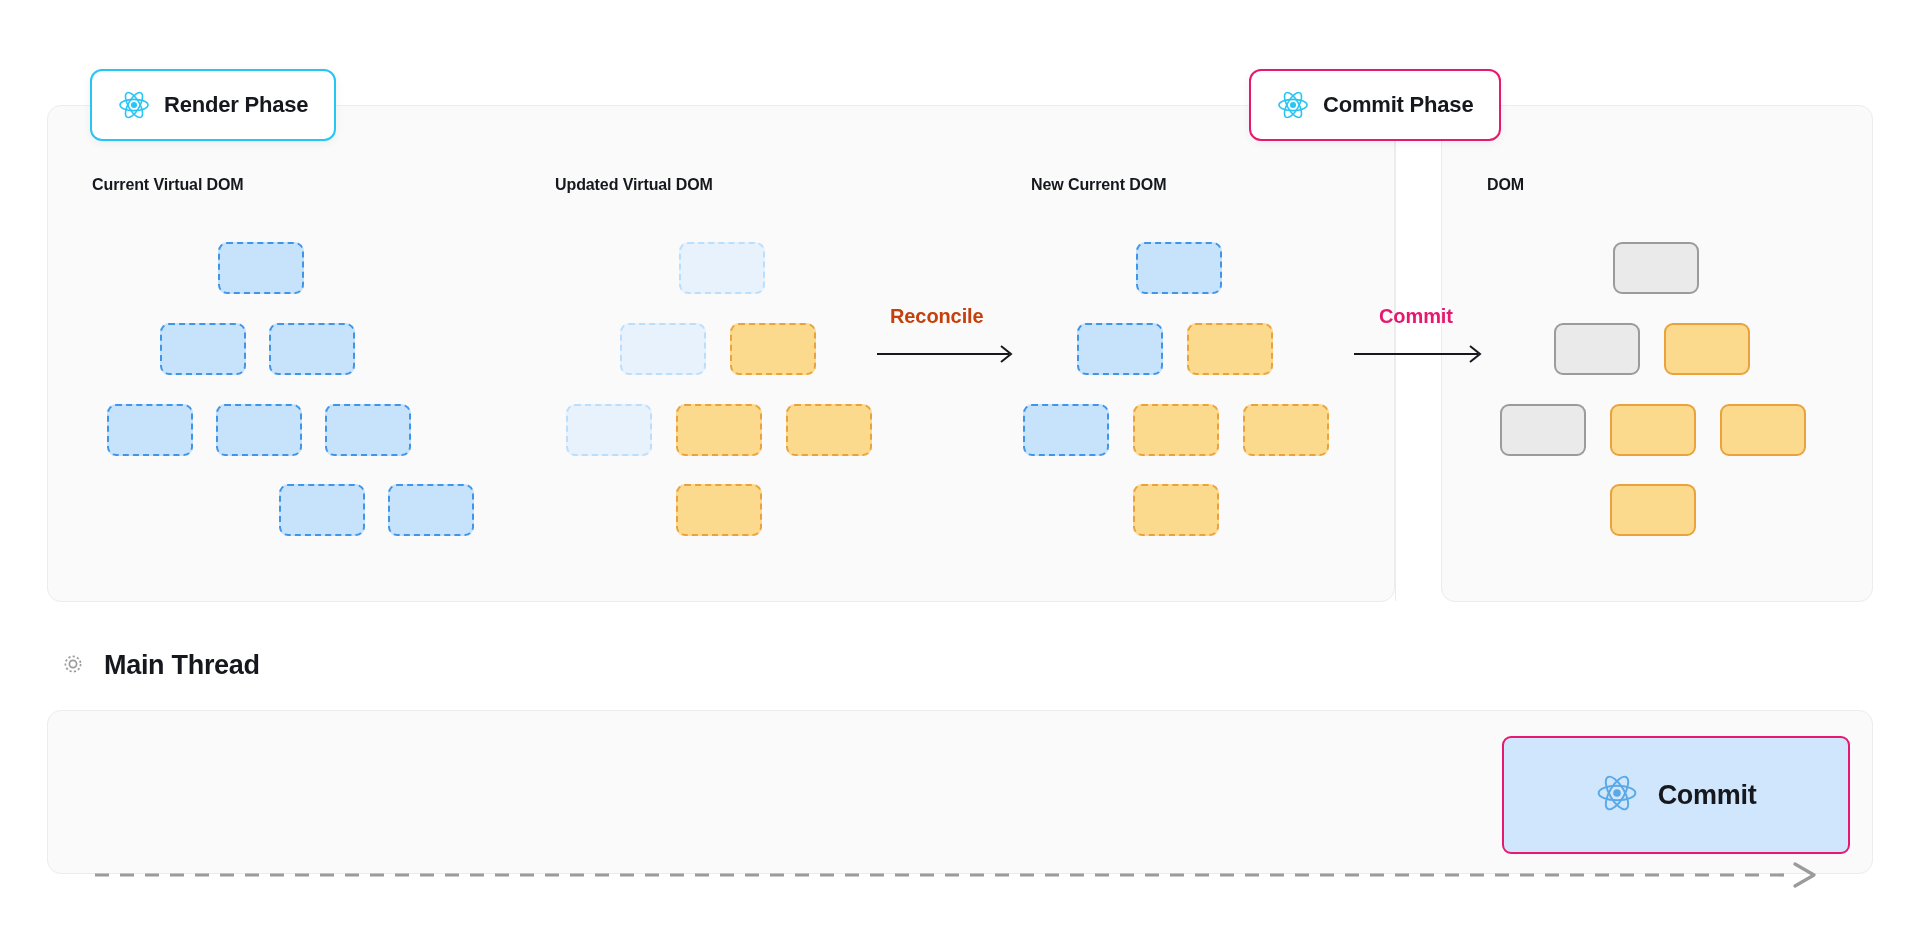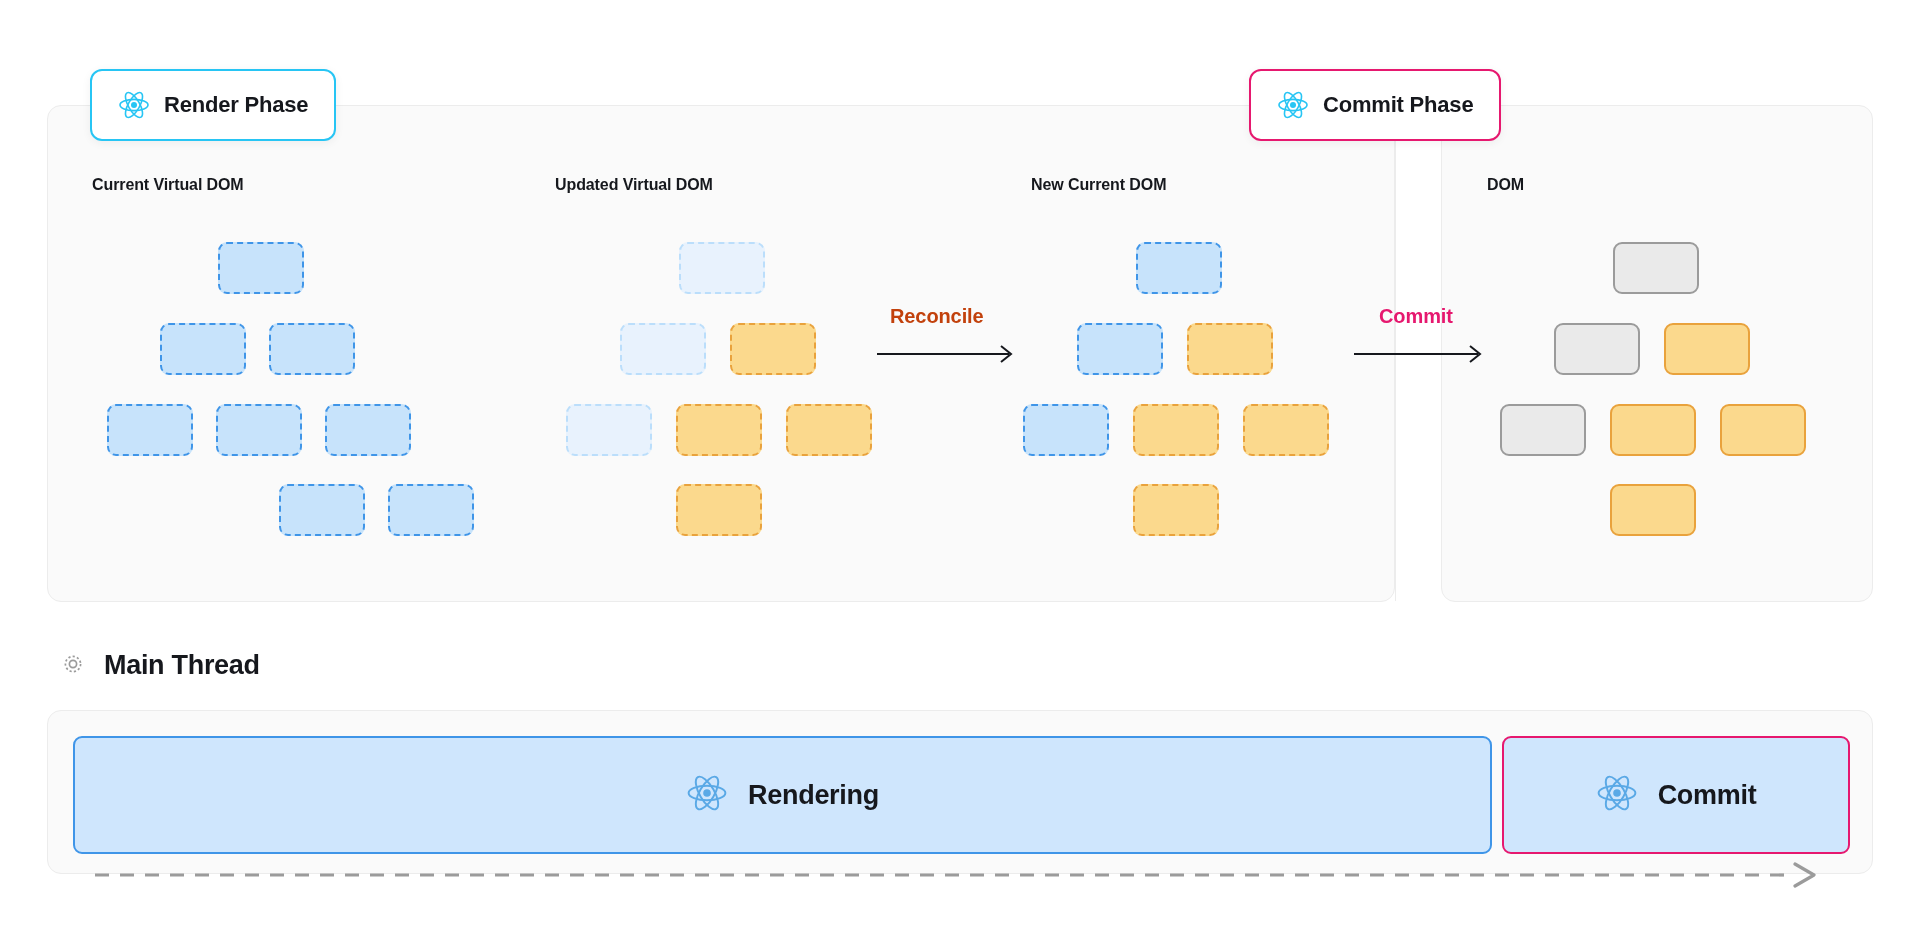--- a/index.html
+++ b/index.html
@@ -221,41 +221,30 @@
           <circle cx="13" cy="13" r="3.6"></circle>
           <circle cx="13" cy="13" r="7.6" stroke-dasharray="2.2 2.2"></circle>
         </g>
       </svg>
     </span>
     <span class="mt-title">Main Thread</span>
   </div>
 
   <div class="mt-panel"></div>
 
-  <div class="bar bar-rendering">
+
+  <div class="bar bar-commit">
     <span>
       <svg width="42" height="42" viewBox="0 0 32 32">
         <circle cx="16" cy="16" r="2.9" fill="#5aa9e6"></circle>
         <ellipse cx="16" cy="16" rx="14" ry="5.6" fill="none" stroke="#5aa9e6" stroke-width="1.5"></ellipse>
         <ellipse cx="16" cy="16" rx="14" ry="5.6" fill="none" stroke="#5aa9e6" stroke-width="1.5" transform="rotate(60 16 16)"></ellipse>
         <ellipse cx="16" cy="16" rx="14" ry="5.6" fill="none" stroke="#5aa9e6" stroke-width="1.5" transform="rotate(120 16 16)"></ellipse>
       </svg>
     </span>
-    <span class="bar-label">Rendering</span>
-  </div>
-
-  <div class="bar bar-commit">
-    <span>
-      <svg width="42" height="42" viewBox="0 0 32 32">
-        <circle cx="16" cy="16" r="2.9" fill="#5aa9e6"></circle>
-        <ellipse cx="16" cy="16" rx="14" ry="5.6" fill="none" stroke="#5aa9e6" stroke-width="1.5"></ellipse>
-        <ellipse cx="16" cy="16" rx="14" ry="5.6" fill="none" stroke="#5aa9e6" stroke-width="1.5" transform="rotate(60 16 16)"></ellipse>
-        <ellipse cx="16" cy="16" rx="14" ry="5.6" fill="none" stroke="#5aa9e6" stroke-width="1.5" transform="rotate(120 16 16)"></ellipse>
-      </svg>
-    </span>
     <span class="bar-label">Commit</span>
   </div>
 
   <svg class="timeline" viewBox="0 0 1735 26" preserveAspectRatio="none">
     <line x1="0" y1="13" x2="1700" y2="13" stroke="#9b9b9b" stroke-width="3.2" stroke-dasharray="14 11"></line>
     <polyline points="1700,2 1719,13 1700,24" fill="none" stroke="#9b9b9b" stroke-width="3.2" stroke-linecap="round" stroke-linejoin="round"></polyline>
   </svg>
 
 </div>
 

